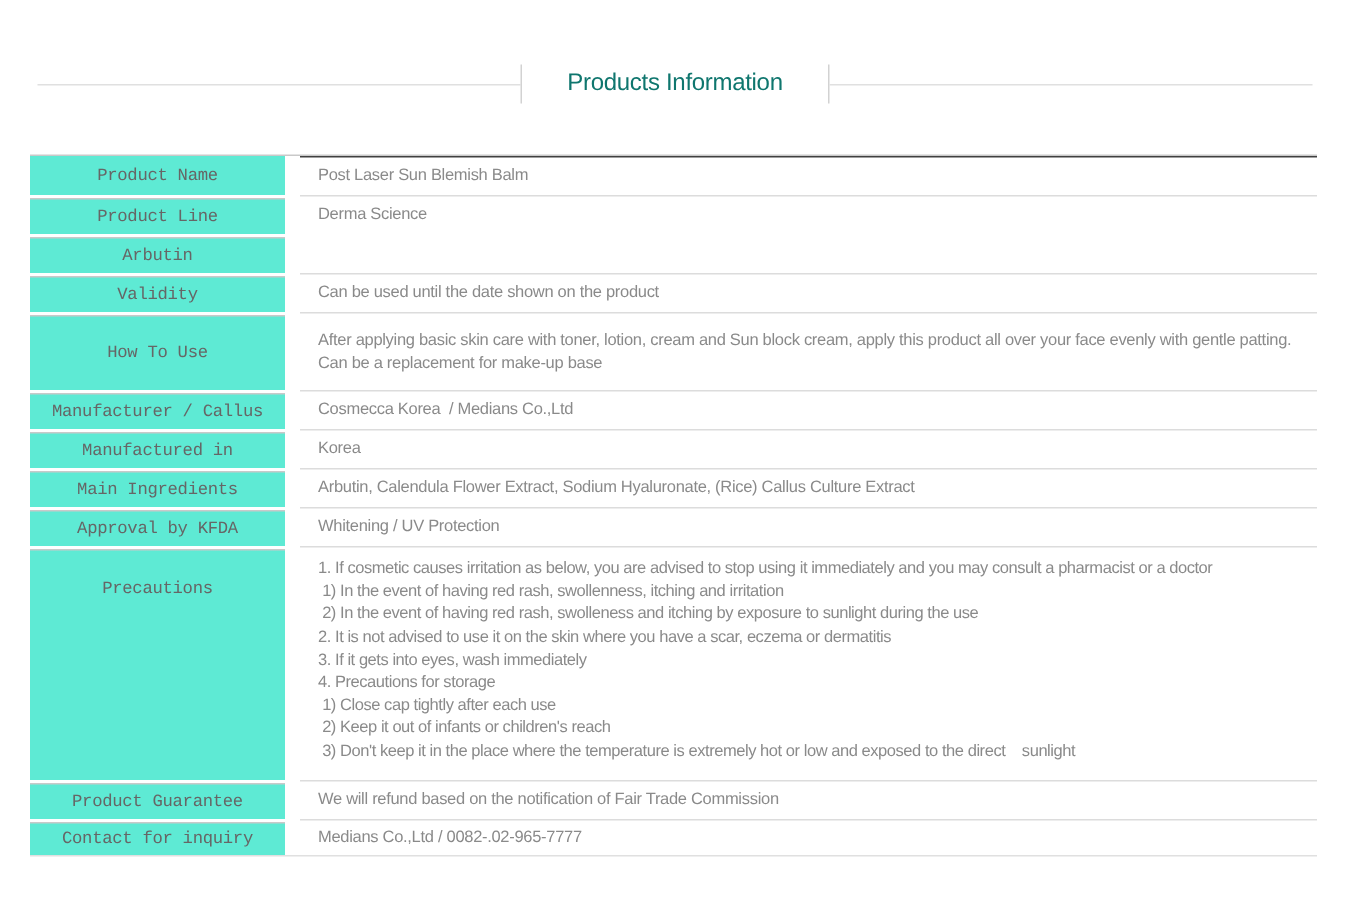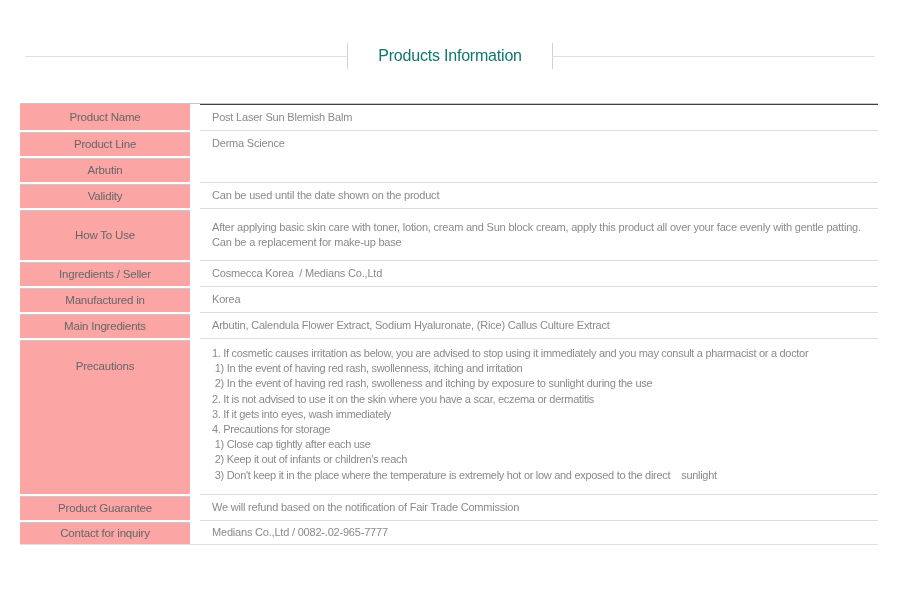--- a/index.html
+++ b/index.html
@@ -48,33 +48,34 @@
     align-items: stretch;
     min-height: 26px;
   }
   .row-how  { min-height: 52px; }
   .row-tall { min-height: 156px; }
   .row-last { min-height: 24px; }
 
   .cell-label {
     width: 170px;
     flex: 0 0 170px;
-    background-color: #fca5a5;
+    background-color: #5eead4;
     background-image: linear-gradient(#c9c9c9, #c9c9c9);
     background-size: 100% 1px;
     background-repeat: no-repeat;
     background-position: 0 0;
     border-top: 2px solid #ffffff;
     display: flex;
     align-items: center;
     justify-content: center;
     text-align: center;
     font-size: 11.5px;
     letter-spacing: -0.2px;
     color: #666666;
+    font-family: Liberation Mono, monospace;
   }
   .row:first-child .cell-label {
     border-top: none;
     background-image: none;
   }
   .row-tall .cell-label {
     align-items: flex-start;
     padding-top: 20px;
   }
 
@@ -142,37 +143,42 @@
     <div class="cell-value">Can be used until the date shown on the product</div>
   </div>
 
   <div class="row row-how">
     <div class="cell-label">How To Use</div>
     <div class="cell-gutter"></div>
     <div class="cell-value">After applying basic skin care with toner, lotion, cream and Sun block cream, apply this product all over your face evenly with gentle patting. Can be a replacement for make-up base</div>
   </div>
 
   <div class="row">
-    <div class="cell-label">Ingredients / Seller</div>
+    <div class="cell-label">Manufacturer / Callus</div>
     <div class="cell-gutter"></div>
     <div class="cell-value">Cosmecca Korea  / Medians Co.,Ltd</div>
   </div>
 
   <div class="row">
     <div class="cell-label">Manufactured in</div>
     <div class="cell-gutter"></div>
     <div class="cell-value">Korea</div>
   </div>
 
   <div class="row">
     <div class="cell-label">Main Ingredients</div>
     <div class="cell-gutter"></div>
     <div class="cell-value">Arbutin, Calendula Flower Extract, Sodium Hyaluronate, (Rice) Callus Culture Extract</div>
   </div>
 
+  <div class="row">
+    <div class="cell-label">Approval by KFDA</div>
+    <div class="cell-gutter"></div>
+    <div class="cell-value">Whitening / UV Protection</div>
+  </div>
 
   <div class="row row-tall">
     <div class="cell-label">Precautions</div>
     <div class="cell-gutter"></div>
     <div class="cell-value">1. If cosmetic causes irritation as below, you are advised to stop using it immediately and you may consult a pharmacist or a doctor
  1) In the event of having red rash, swollenness, itching and irritation
  2) In the event of having red rash, swolleness and itching by exposure to sunlight during the use
 2. It is not advised to use it on the skin where you have a scar, eczema or dermatitis
 3. If it gets into eyes, wash immediately
 4. Precautions for storage

